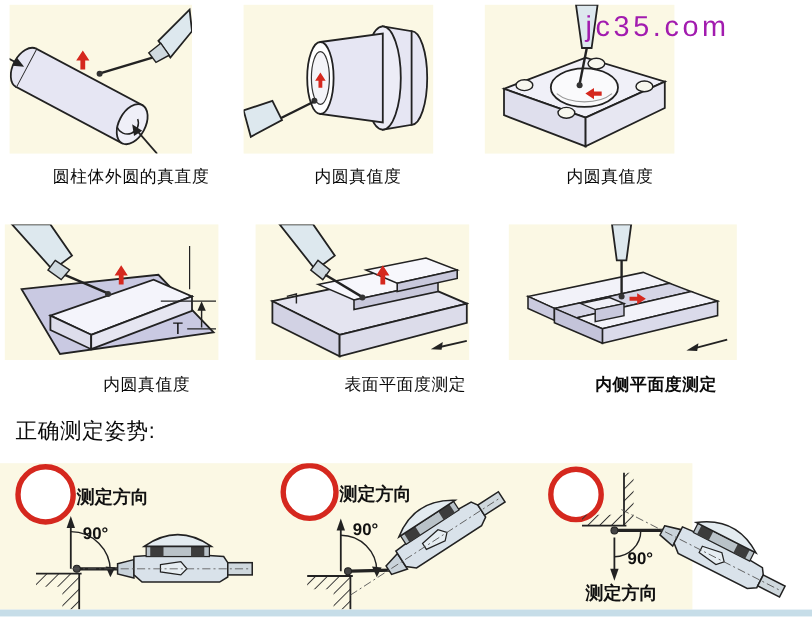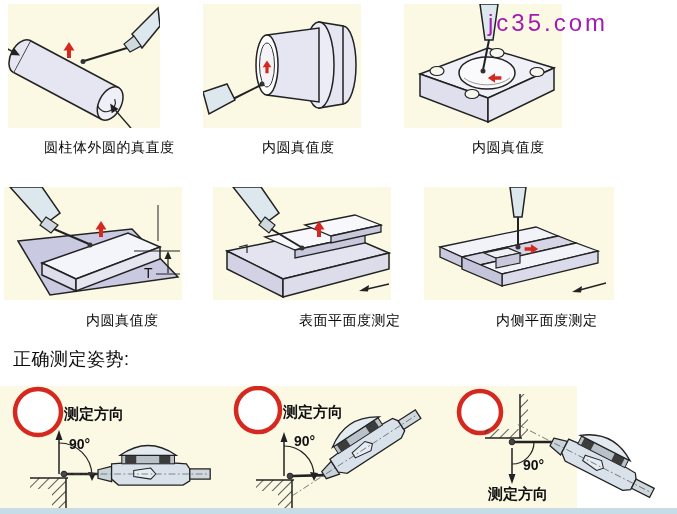--- a/index.html
+++ b/index.html
@@ -147,22 +147,22 @@
       <circle cx="94" cy="60" r="2.5" fill="#333"></circle>
       <g transform="translate(104,62) rotate(90) scale(0.85)">
         <polygon points="0,-12 5.5,-3.5 2,-3.5 2,4 -2,4 -2,-3.5 -5.5,-3.5" fill="#D5281E"></polygon>
       </g>
       <line x1="152" y1="104" x2="182" y2="96" stroke="#222" stroke-width="1.5"></line>
       <polygon points="148,105 158,99 157,105.5" fill="#222"></polygon>
     </svg>
   </div>
 
   <div class="caption" style="left:57px;top:312px;">内圆真值度</div>
-  <div class="caption" style="left:270px;top:312px;">表面平面度测定</div>
-  <div class="caption" style="left:467px;top:312px;">内侧平面度测定</div>
+  <div class="caption" style="left:258px;top:312px;">表面平面度测定</div>
+  <div class="caption" style="left:467px;top:312px;font-weight:bold;">内侧平面度测定</div>
 
   <div class="section-label">正确测定姿势:</div>
 
   <div class="band">
 
     <svg style="left:2px;" width="225" height="122" viewBox="0 0 225 122">
       <defs>
         <pattern id="h1" patternUnits="userSpaceOnUse" width="7" height="7" patternTransform="rotate(45)">
           <line x1="0" y1="0" x2="0" y2="7" stroke="#333" stroke-width="1.6"></line>
         </pattern>

